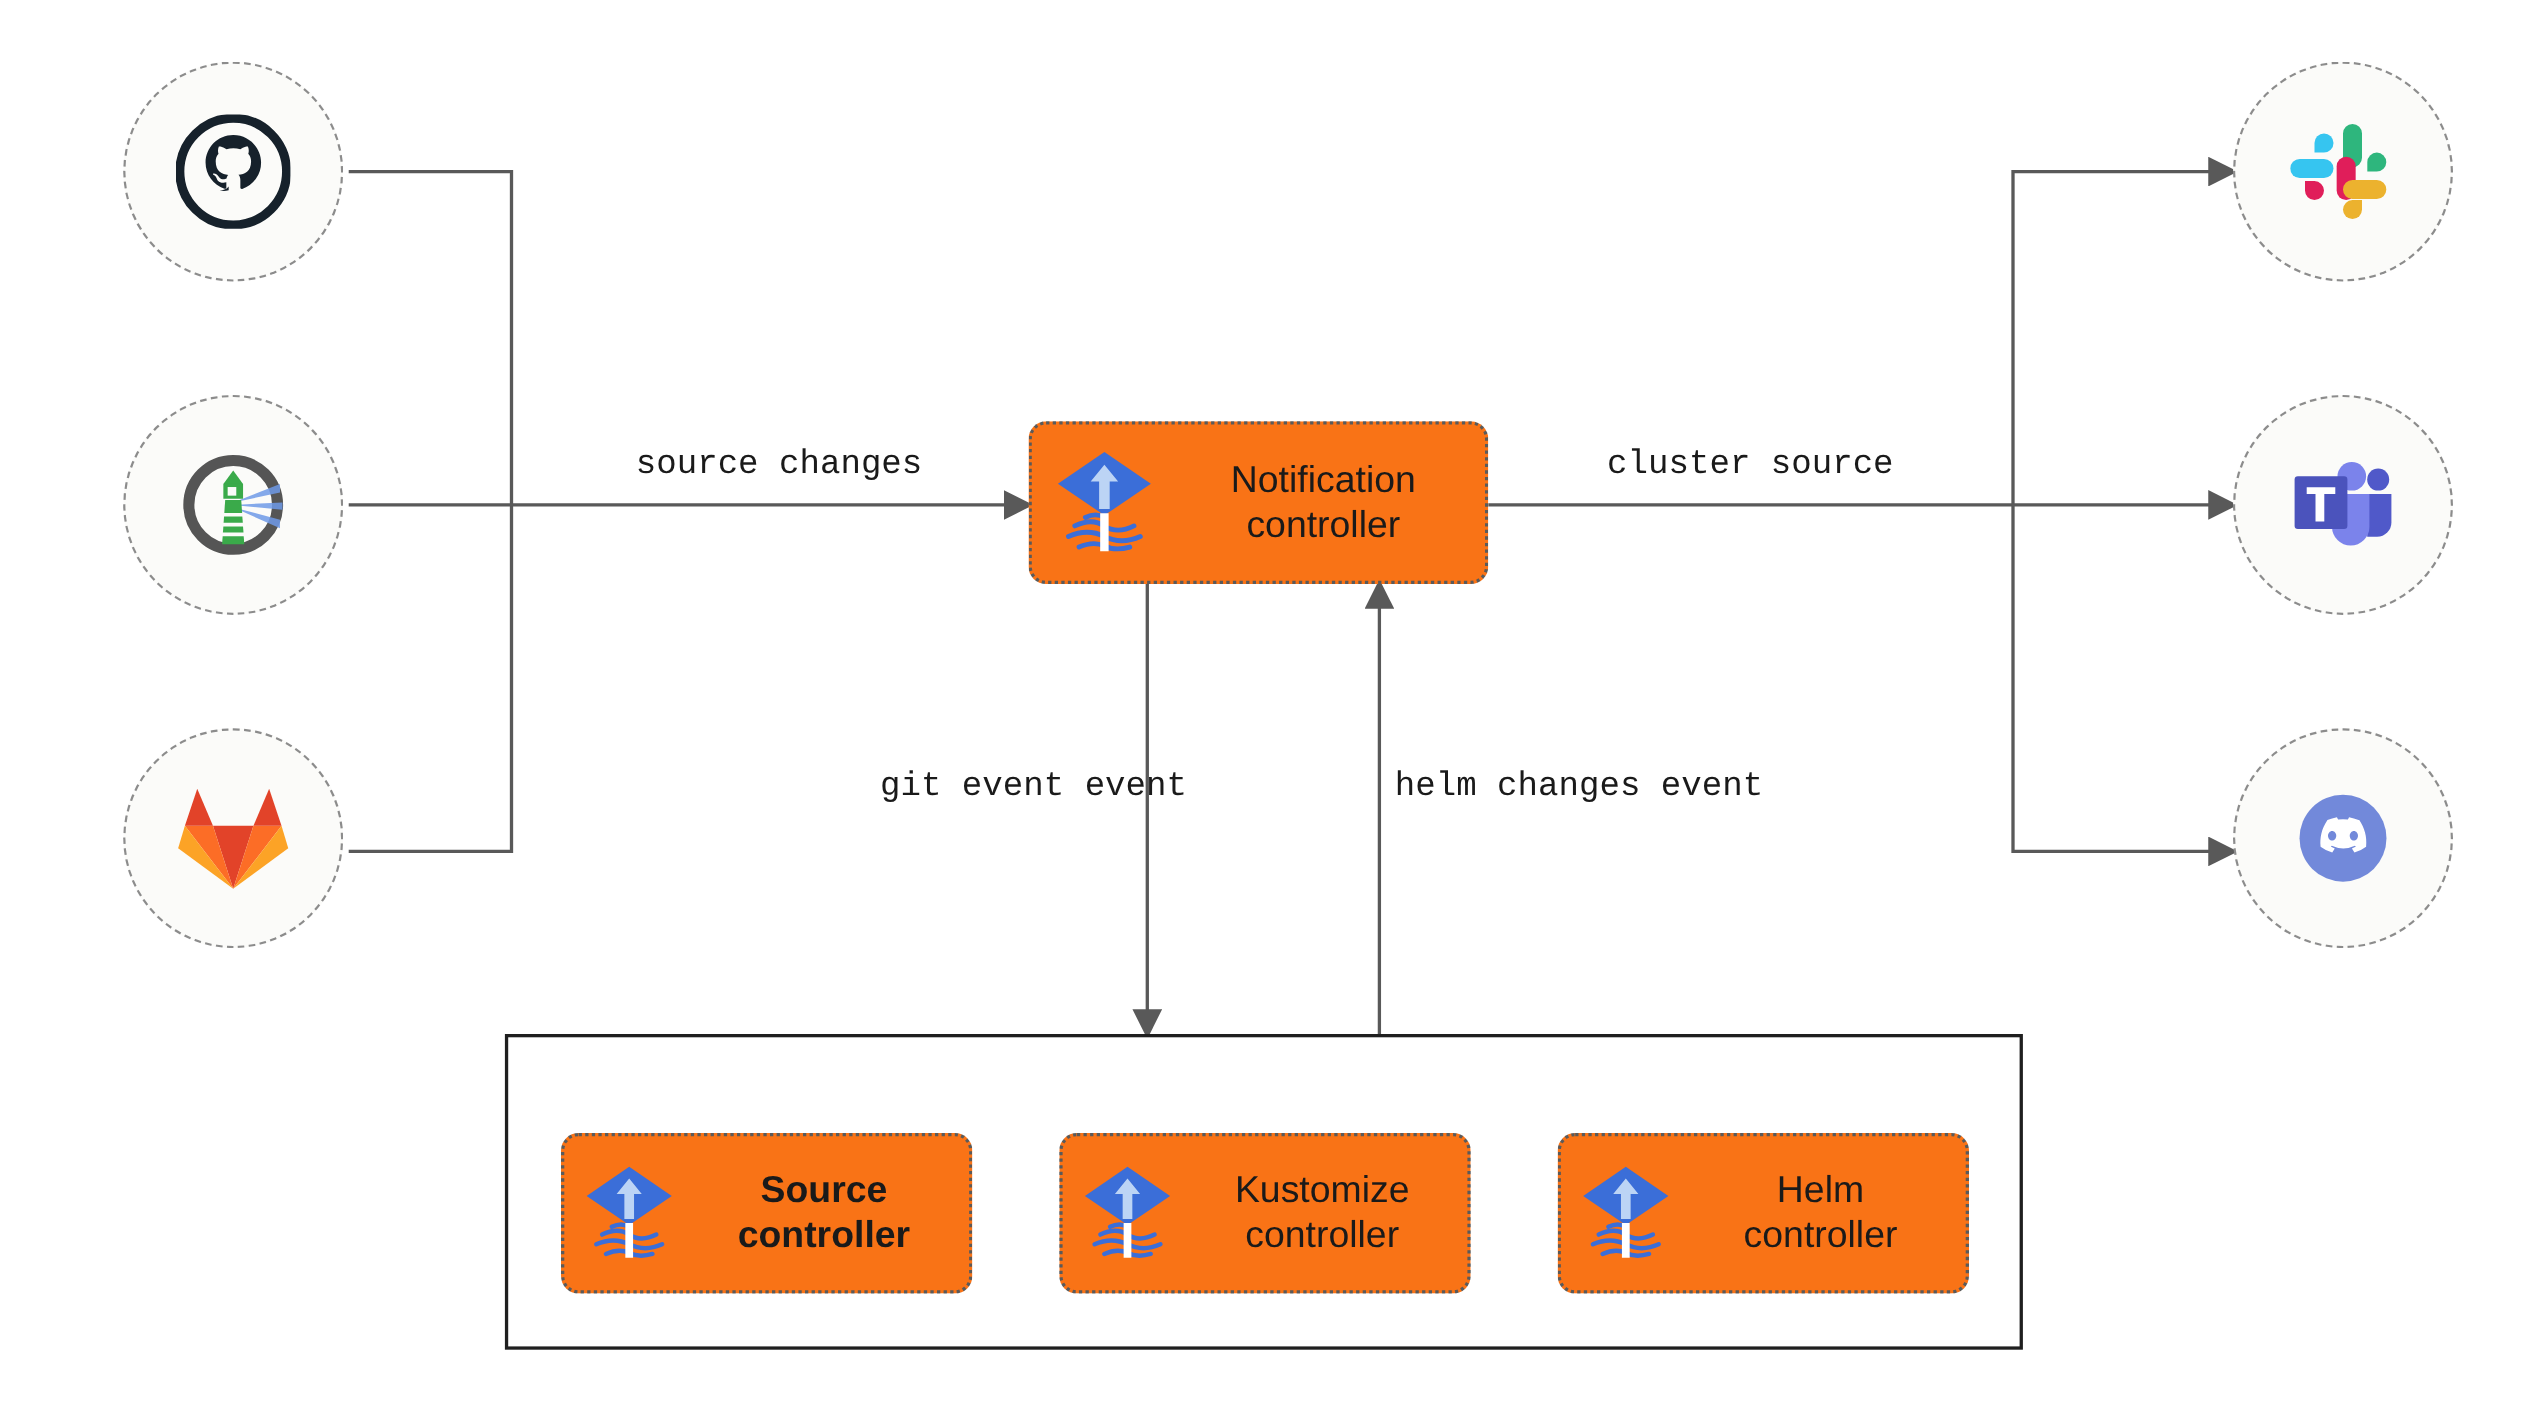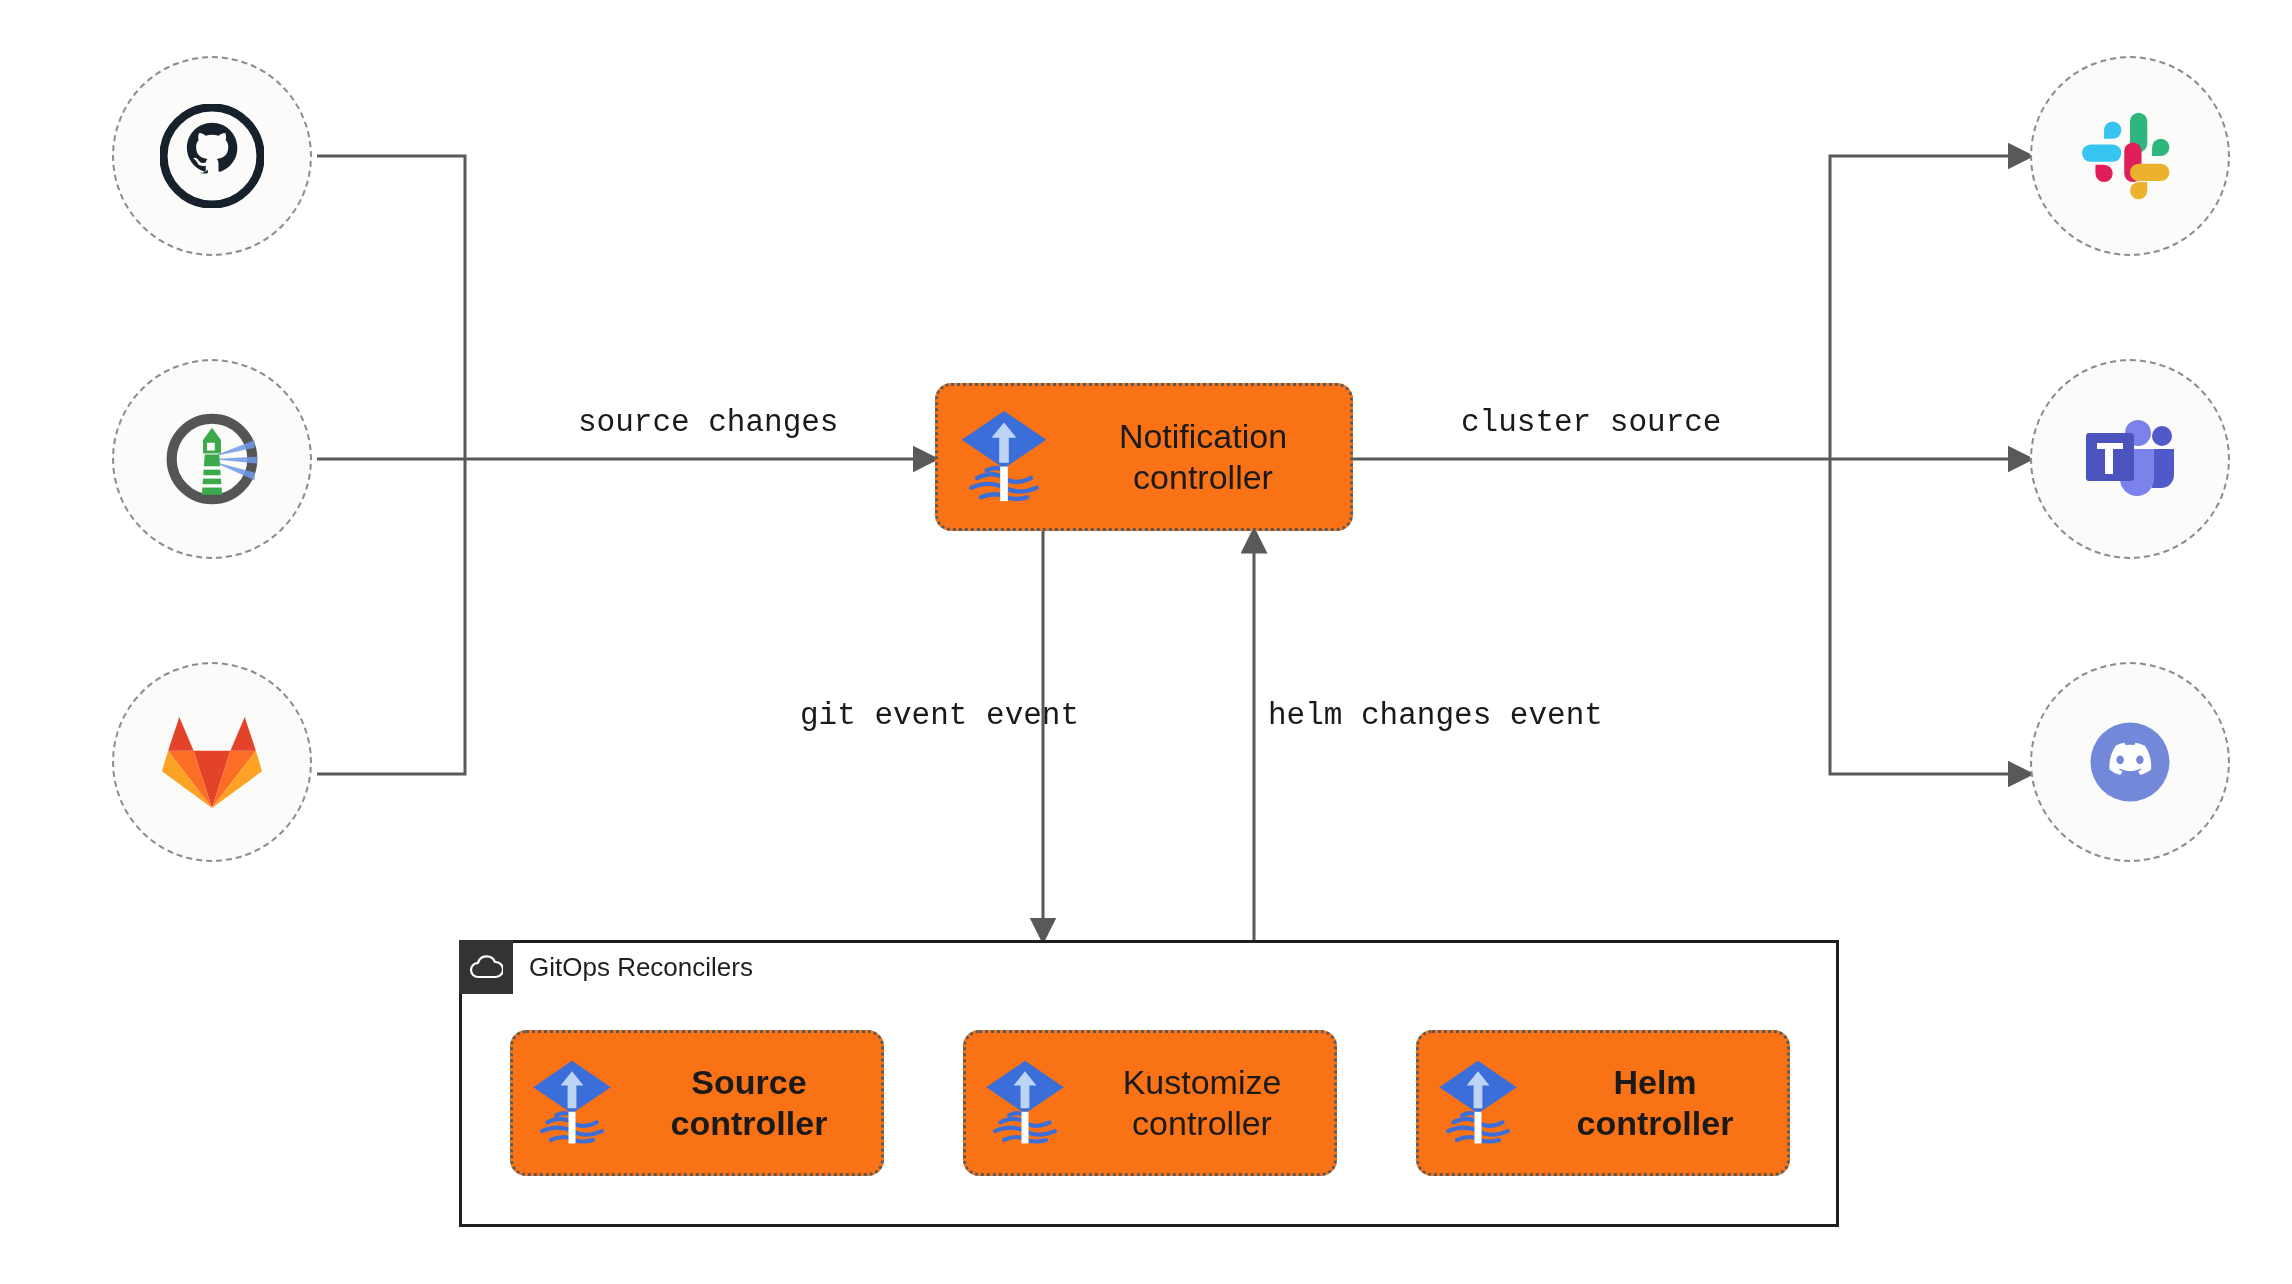--- a/index.html
+++ b/index.html
@@ -245,28 +245,20 @@
           <path d="M32 68 Q42 63 50 68"></path>
         </g>
         <path fill="#ffffff" d="M46 64 h8 v36 h-8 z"></path>
       </svg>
     </span>
     <span class="ctl-label">Notification
 controller</span>
   </div>
 
   <div id="group-container"></div>
-  <div id="group-header">
-    <span id="group-badge">
-      <svg width="34" height="26" viewBox="0 0 34 26" xmlns="http://www.w3.org/2000/svg">
-        <path d="M9 23 a7 7 0 0 1 0-14 a9 9 0 0 1 17-1 a6 6 0 0 1 1 15 z" fill="none" stroke="#ffffff" stroke-width="2.2" stroke-linejoin="round"></path>
-      </svg>
-    </span>
-    <span id="group-title">GitOps Reconcilers</span>
-  </div>
 
   <div class="ctl-box" style="left:510px; top:1030px; width:374px; height:146px;font-weight:bold;">
     <span class="ctl-icon" style="width:118px;">
       <svg width="88" height="96" viewBox="0 0 100 108" xmlns="http://www.w3.org/2000/svg">
         <path fill="#3b6ed8" d="M50 6 L94 36 L50 66 L6 36 Z"></path>
         <path fill="#bcd4f5" d="M50 18 L63 34 L55 34 L55 60 L45 60 L45 34 L37 34 Z"></path>
         <g stroke="#3b6ed8" stroke-width="4.6" fill="none" stroke-linecap="round">
           <path d="M22 76 Q38 68 50 76 Q62 84 78 76"></path>
           <path d="M16 86 Q34 78 50 86 Q66 94 84 86"></path>
           <path d="M26 96 Q40 90 50 95 Q60 100 74 96"></path>
@@ -290,21 +282,21 @@
           <path d="M26 96 Q40 90 50 95 Q60 100 74 96"></path>
           <path d="M32 68 Q42 63 50 68"></path>
         </g>
         <path fill="#ffffff" d="M46 64 h8 v36 h-8 z"></path>
       </svg>
     </span>
     <span class="ctl-label">Kustomize
 controller</span>
   </div>
 
-  <div class="ctl-box" style="left:1416px; top:1030px; width:374px; height:146px;font-weight:bold;">
+  <div class="ctl-box" style="left:1416px; top:1030px; width:374px; height:146px;">
     <span class="ctl-icon" style="width:118px;">
       <svg width="88" height="96" viewBox="0 0 100 108" xmlns="http://www.w3.org/2000/svg">
         <path fill="#3b6ed8" d="M50 6 L94 36 L50 66 L6 36 Z"></path>
         <path fill="#bcd4f5" d="M50 18 L63 34 L55 34 L55 60 L45 60 L45 34 L37 34 Z"></path>
         <g stroke="#3b6ed8" stroke-width="4.6" fill="none" stroke-linecap="round">
           <path d="M22 76 Q38 68 50 76 Q62 84 78 76"></path>
           <path d="M16 86 Q34 78 50 86 Q66 94 84 86"></path>
           <path d="M26 96 Q40 90 50 95 Q60 100 74 96"></path>
           <path d="M32 68 Q42 63 50 68"></path>
         </g>

